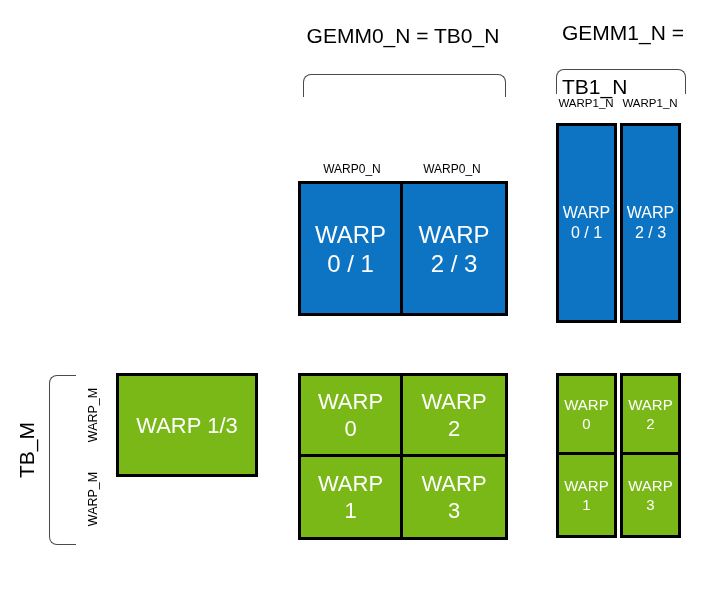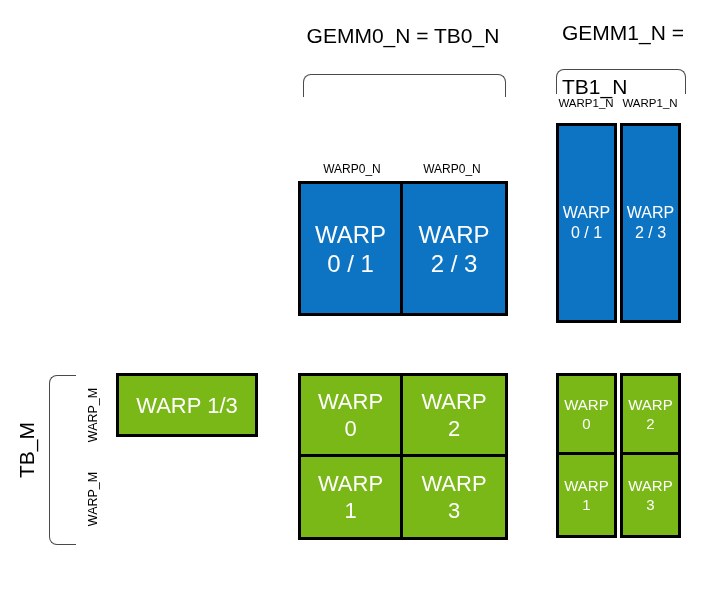--- a/index.html
+++ b/index.html
@@ -108,21 +108,21 @@
   <div class="abs bracket-left" style="left:49px;top:375px;width:26px;height:168px;"></div>
 
   <div class="abs vtext" style="left:78px;top:373px;width:30px;height:84px;">
     <span style="font-size:12.5px;">WARP_M</span>
   </div>
   <div class="abs vtext" style="left:78px;top:457px;width:30px;height:83px;">
     <span style="font-size:12.5px;">WARP_M</span>
   </div>
 
   <div class="abs col-group collapse-v" style="left:116px;top:373px;">
-    <div class="cell green t22" style="width:142px;height:64px;">
+    <div class="cell green t22" style="width:142px;height:104px;">
       <div>WARP 1/3</div>
     </div>
   </div>
 
   <div class="abs col-group collapse-v" style="left:298px;top:373px;">
     <div class="grid-row">
       <div class="cell green t22" style="width:105px;height:84px;">
         <div>WARP</div>
         <div>0</div>
       </div>

